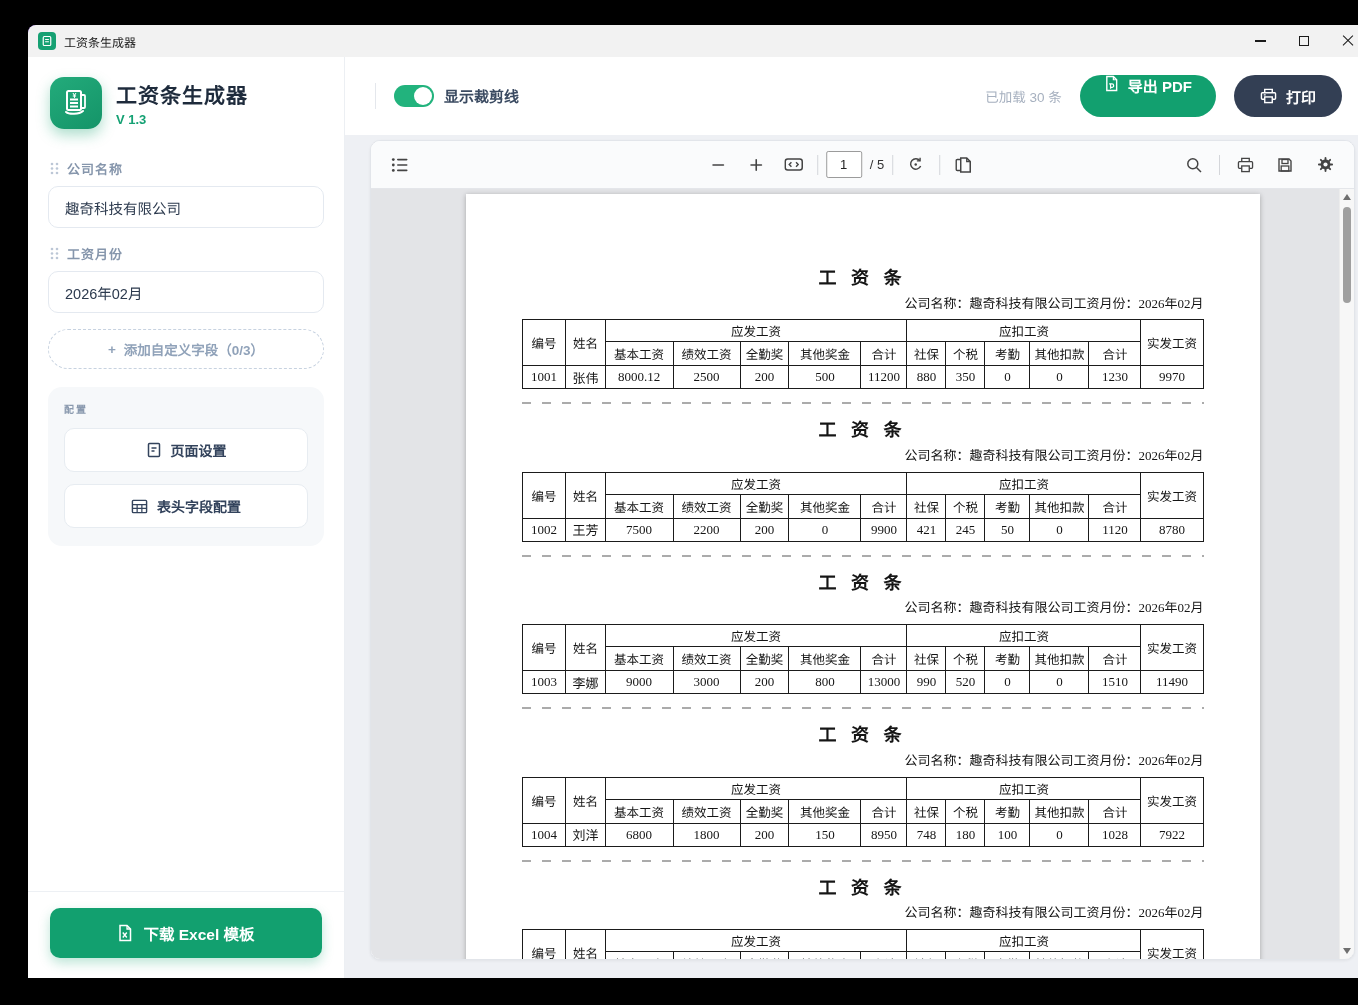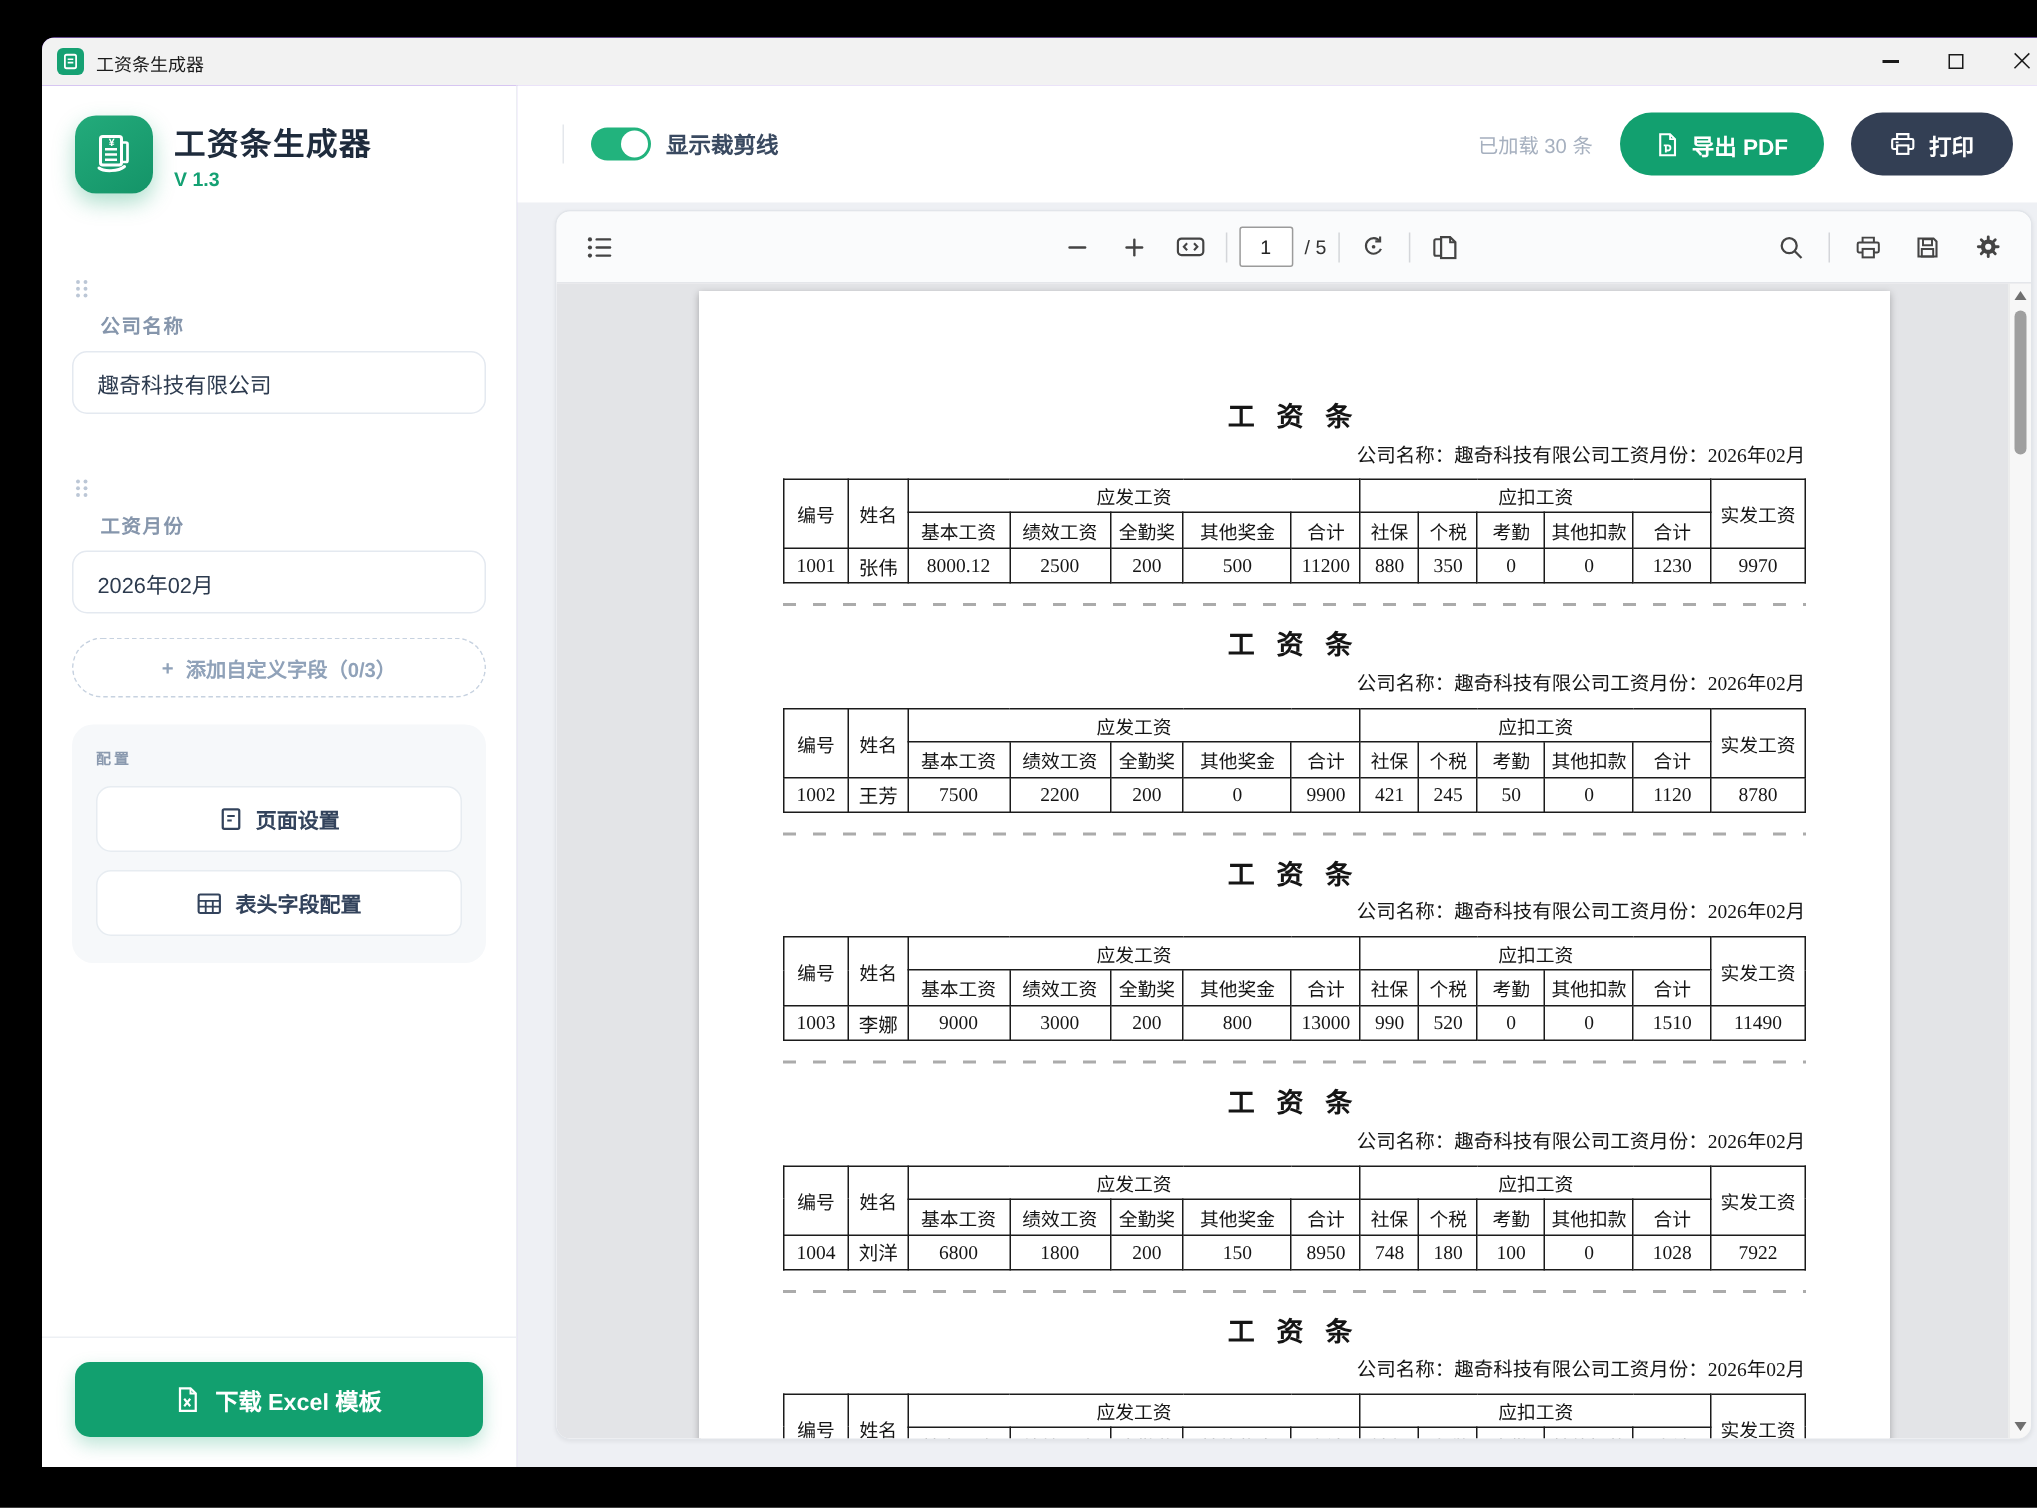--- a/index.html
+++ b/index.html
@@ -26,21 +26,21 @@
   
   .sidebar { width:317px; background:#fff; border-right:1px solid #eceff3; display:flex; flex-direction:column; }
   .brand { display:flex; align-items:center; gap:14px; padding:20px 22px 14px; }
   .brand-logo { width:52px; height:52px; border-radius:14px; background:linear-gradient(145deg,#23ab7b,#149468);
                 display:flex; align-items:center; justify-content:center; box-shadow:0 6px 14px rgba(20,160,110,.35); }
   .brand-title { font-size:21px; font-weight:bold; color:#1e2b3c; letter-spacing:1px; }
   .brand-ver { font-size:13px; font-weight:bold; color:#14a173; margin-top:3px; }
 
   .side-fields { padding:0 20px; flex:1; }
   .lbl-row { display:flex; align-items:center; gap:8px; margin:16px 2px 8px; }
-  .lbl-row span { font-size:13px; font-weight:bold; color:#8696ac; letter-spacing:1px;margin-top:48px; }
+  .lbl-row span { font-size:13px; font-weight:bold; color:#8696ac; letter-spacing:1px; }
   .fake-input { height:42px; border:1px solid #e4e9f0; border-radius:10px; background:#fff;
                 display:flex; align-items:center; padding:0 16px; font-size:14.5px; color:#2c3a4e; }
   .add-btn { margin-top:16px; height:40px; border:1.5px dashed #c7d2e0; border-radius:20px;
              display:flex; align-items:center; justify-content:center; gap:8px;
              color:#90a2b9; font-size:13.5px; font-weight:bold; background:#fff; width:100%; cursor:pointer; }
   .config-card { margin-top:18px; background:#f6f8fa; border-radius:14px; padding:14px 16px 18px; }
   .config-title { font-size:10px; font-weight:bold; color:#8b9aaf; letter-spacing:2px; }
   .config-btn { margin-top:12px; width:100%; height:44px; background:#fff; border:1px solid #e7ecf1; border-radius:10px;
                 display:flex; align-items:center; justify-content:center; gap:9px;
                 font-size:14px; font-weight:bold; color:#33435c; cursor:pointer; }
@@ -55,21 +55,21 @@
   .import-btn { height:42px; border-radius:21px; background:#eaf8f0; border:1px solid #bde7d2; color:#12a06f;
                 font-size:15px; font-weight:bold; display:flex; align-items:center; gap:9px; padding:0 22px; cursor:pointer; font-family:inherit; }
   .v-div { width:1px; height:26px; background:#e4e7ec; }
   .toggle-row { display:flex; align-items:flex-start; gap:10px; }
   .toggle { width:40px; height:22px; border-radius:11px; background:#22b37d; position:relative; cursor:pointer; }
   .toggle .knob { position:absolute; right:2px; top:2px; width:18px; height:18px; border-radius:50%; background:#fff; }
   .toggle-lbl { font-size:15px; font-weight:bold; color:#3a4a61; }
   .spacer { flex:1; }
   .loaded { font-size:13.5px; color:#a6b0bf; }
   .export-btn { height:42px; border:none; border-radius:21px; background:#12a06f; color:#fff; font-size:15px; font-weight:bold;
-                display:flex; align-items:center; gap:9px; padding:0 24px; cursor:pointer; font-family:inherit; }
+                display:flex; gap:9px; padding:0 24px; cursor:pointer; font-family:inherit; }
   .print-btn { height:42px; border:none; border-radius:21px; background:#333f54; color:#fff; font-size:15px; font-weight:bold;
                display:flex; align-items:center; gap:9px; padding:0 26px; cursor:pointer; font-family:inherit; }
 
   .viewer-wrap { flex:1; background:#eef0f4; padding:5px 15px 18px 25px; min-height:0; }
   .viewer { height:100%; background:#fff; border:1px solid #e2e5ea; border-radius:10px; overflow:hidden;
             display:flex; flex-direction:column; box-shadow:0 1px 3px rgba(0,0,0,.06); }
 
   
   .pdf-toolbar { height:48px; background:#fafbfc; border-bottom:1px solid #e4e6ea; display:flex; align-items:center;
                  padding:0 14px; position:relative; flex:none; }

